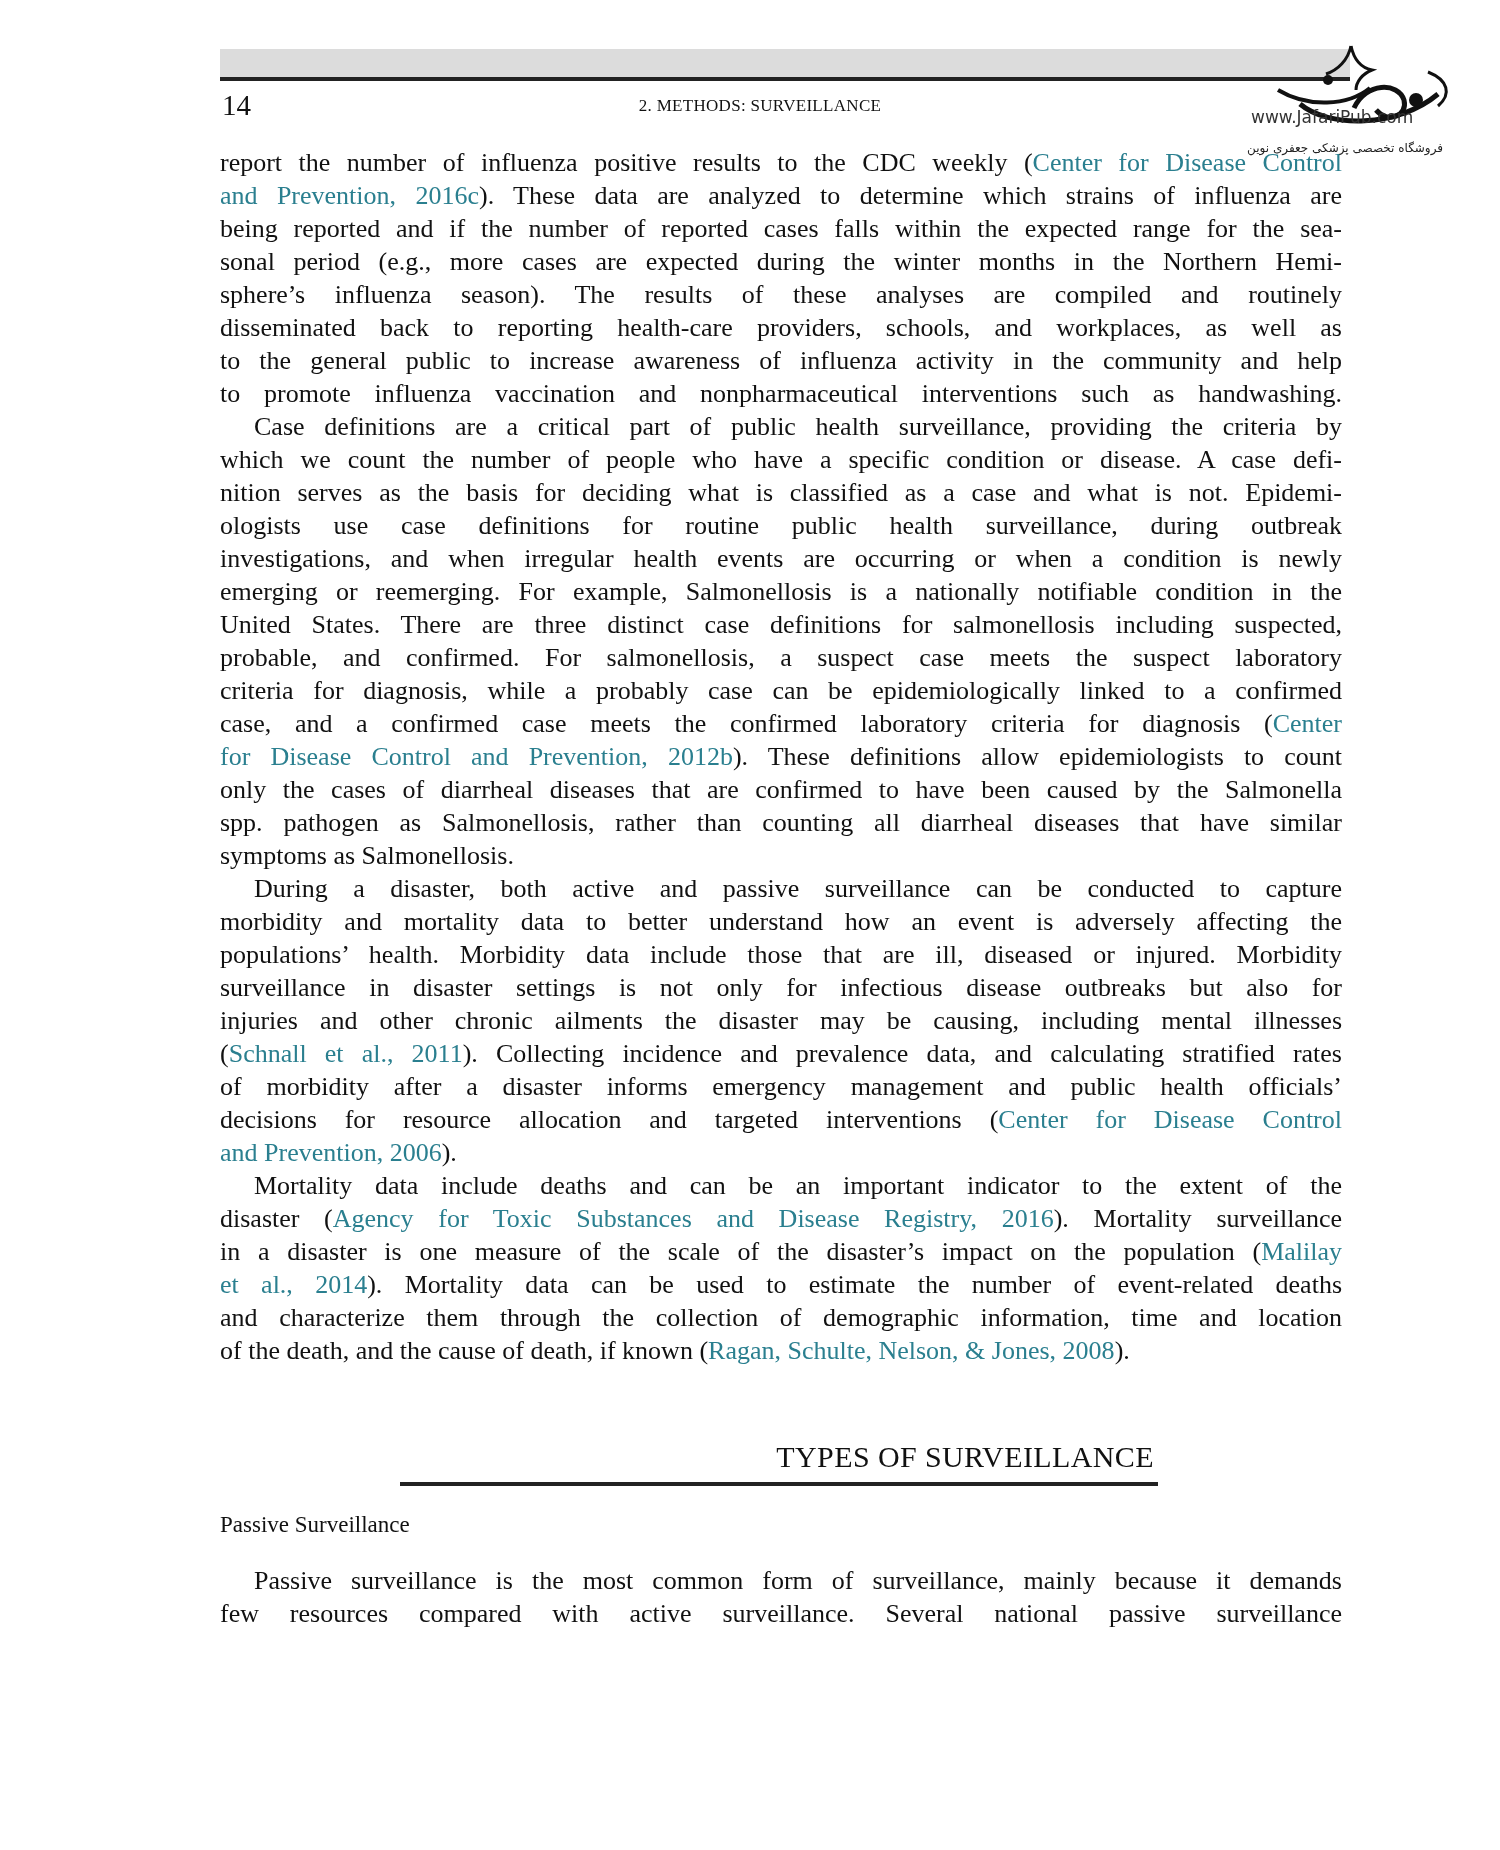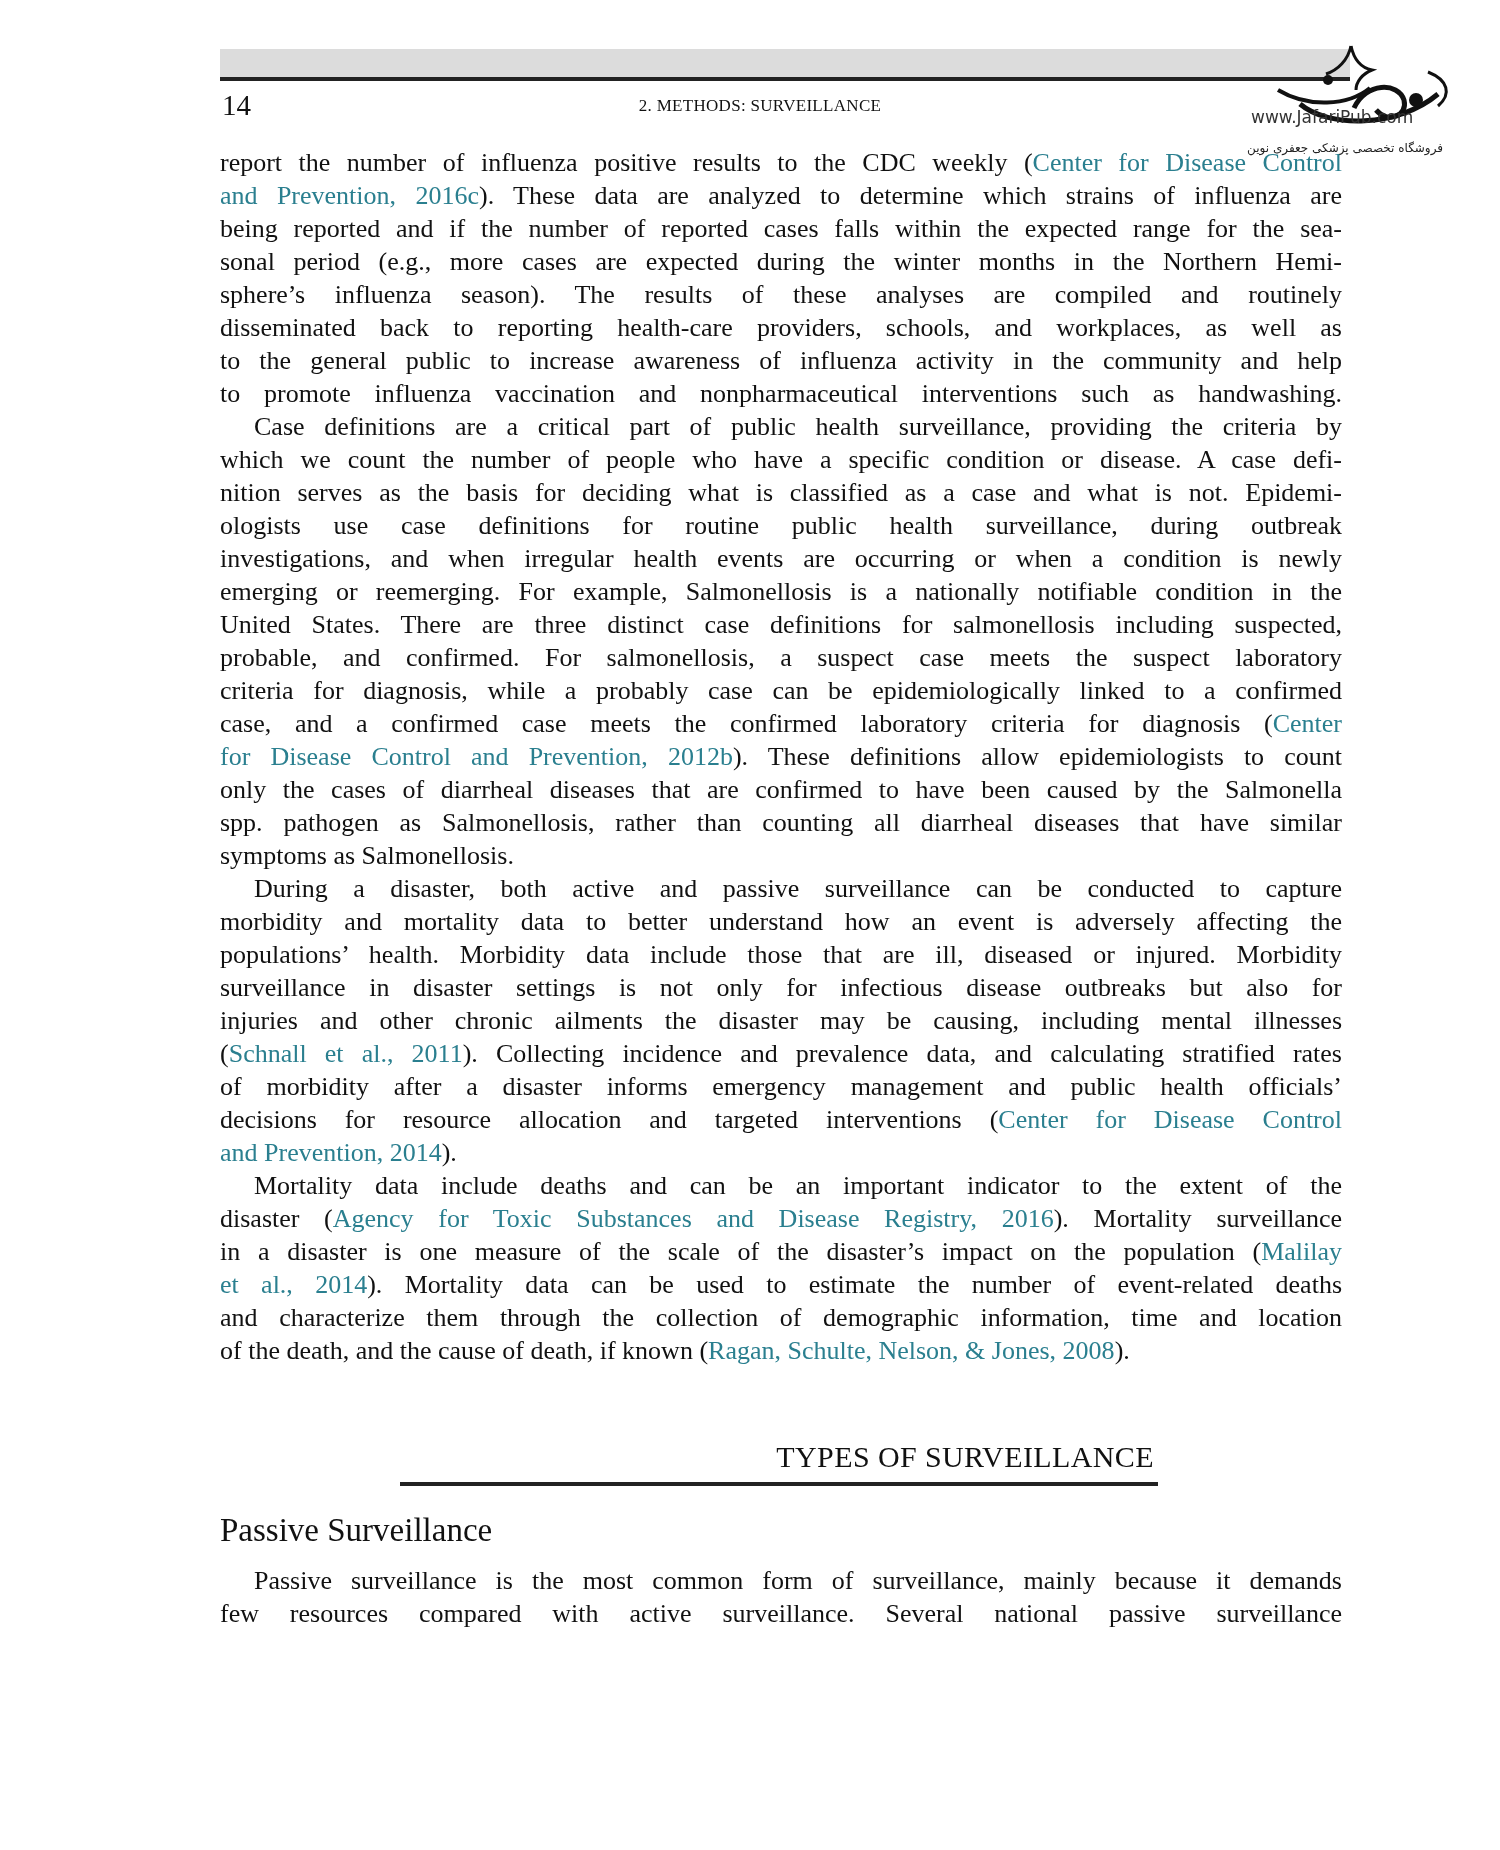--- a/index.html
+++ b/index.html
@@ -16,21 +16,21 @@
   .body-text { position:absolute; left:220px; top:146px; width:1122px; }
   .line { height:33px; line-height:33px; font-size:26px; white-space:nowrap;
           text-align:justify; text-align-last:justify; }
   .line.last { text-align-last:left; }
   .line.indent { padding-left:34px;font-family:Liberation Serif, serif; }
   .cite { color:#2a7f8f; }
   .ital { }
   .sec-head { position:absolute; left:396px; top:1440px; width:758px; text-align:right;
               font-size:30px; letter-spacing:0.4px; color:#111; }
   .sec-rule { position:absolute; left:400px; top:1482px; width:758px; height:4px; background:#222; }
-  .sub-head { position:absolute; left:220px; top:1512px; font-size:33px; font-weight:normal; color:#111; }
+  .sub-head { position:absolute; left:220px; top:1512px; font-size:23px; font-weight:normal; color:#111; }
   .body-text2 { position:absolute; left:220px; top:1564px; width:1122px; }
 </style>
 </head>
 <body>
 
 <div class="hdr-bar"></div>
 <div class="hdr-rule"></div>
 <div class="page-num">14</div>
 <div class="running-head">2.  METHODS: SURVEILLANCE</div>
 
@@ -71,21 +71,21 @@
     <div class="line "><span>spp. pathogen as Salmonellosis, rather than counting all diarrheal diseases that have similar</span></div>
     <div class="line last"><span>symptoms as Salmonellosis.</span></div>
     <div class="line indent"><span>During a disaster, both active and passive surveillance can be conducted to capture</span></div>
     <div class="line "><span>morbidity and mortality data to better understand how an event is adversely affecting the</span></div>
     <div class="line "><span>populations’ health. Morbidity data include those that are ill, diseased or injured. Morbidity</span></div>
     <div class="line "><span>surveillance in disaster settings is not only for infectious disease outbreaks but also for</span></div>
     <div class="line "><span>injuries and other chronic ailments the disaster may be causing, including mental illnesses</span></div>
     <div class="line "><span>(</span><span class="cite">Schnall et al., 2011</span><span>). Collecting incidence and prevalence data, and calculating stratified rates</span></div>
     <div class="line "><span>of morbidity after a disaster informs emergency management and public health officials’</span></div>
     <div class="line "><span>decisions for resource allocation and targeted interventions (</span><span class="cite">Center for Disease Control</span></div>
-    <div class="line last"><span class="cite">and Prevention, 2014</span><span>).</span></div>
+    <div class="line last"><span class="cite">and Prevention, 2006</span><span>).</span></div>
     <div class="line indent"><span>Mortality data include deaths and can be an important indicator to the extent of the</span></div>
     <div class="line "><span>disaster (</span><span class="cite">Agency for Toxic Substances and Disease Registry, 2016</span><span>). Mortality surveillance</span></div>
     <div class="line "><span>in a disaster is one measure of the scale of the disaster’s impact on the population (</span><span class="cite">Malilay</span></div>
     <div class="line "><span class="cite">et al., 2014</span><span>). Mortality data can be used to estimate the number of event-related deaths</span></div>
     <div class="line "><span>and characterize them through the collection of demographic information, time and location</span></div>
     <div class="line last"><span>of the death, and the cause of death, if known (</span><span class="cite">Ragan, Schulte, Nelson, &amp; Jones, 2008</span><span>).</span></div>
   </div>
 
 <div class="sec-head">TYPES OF SURVEILLANCE</div>
 <div class="sec-rule"></div>

